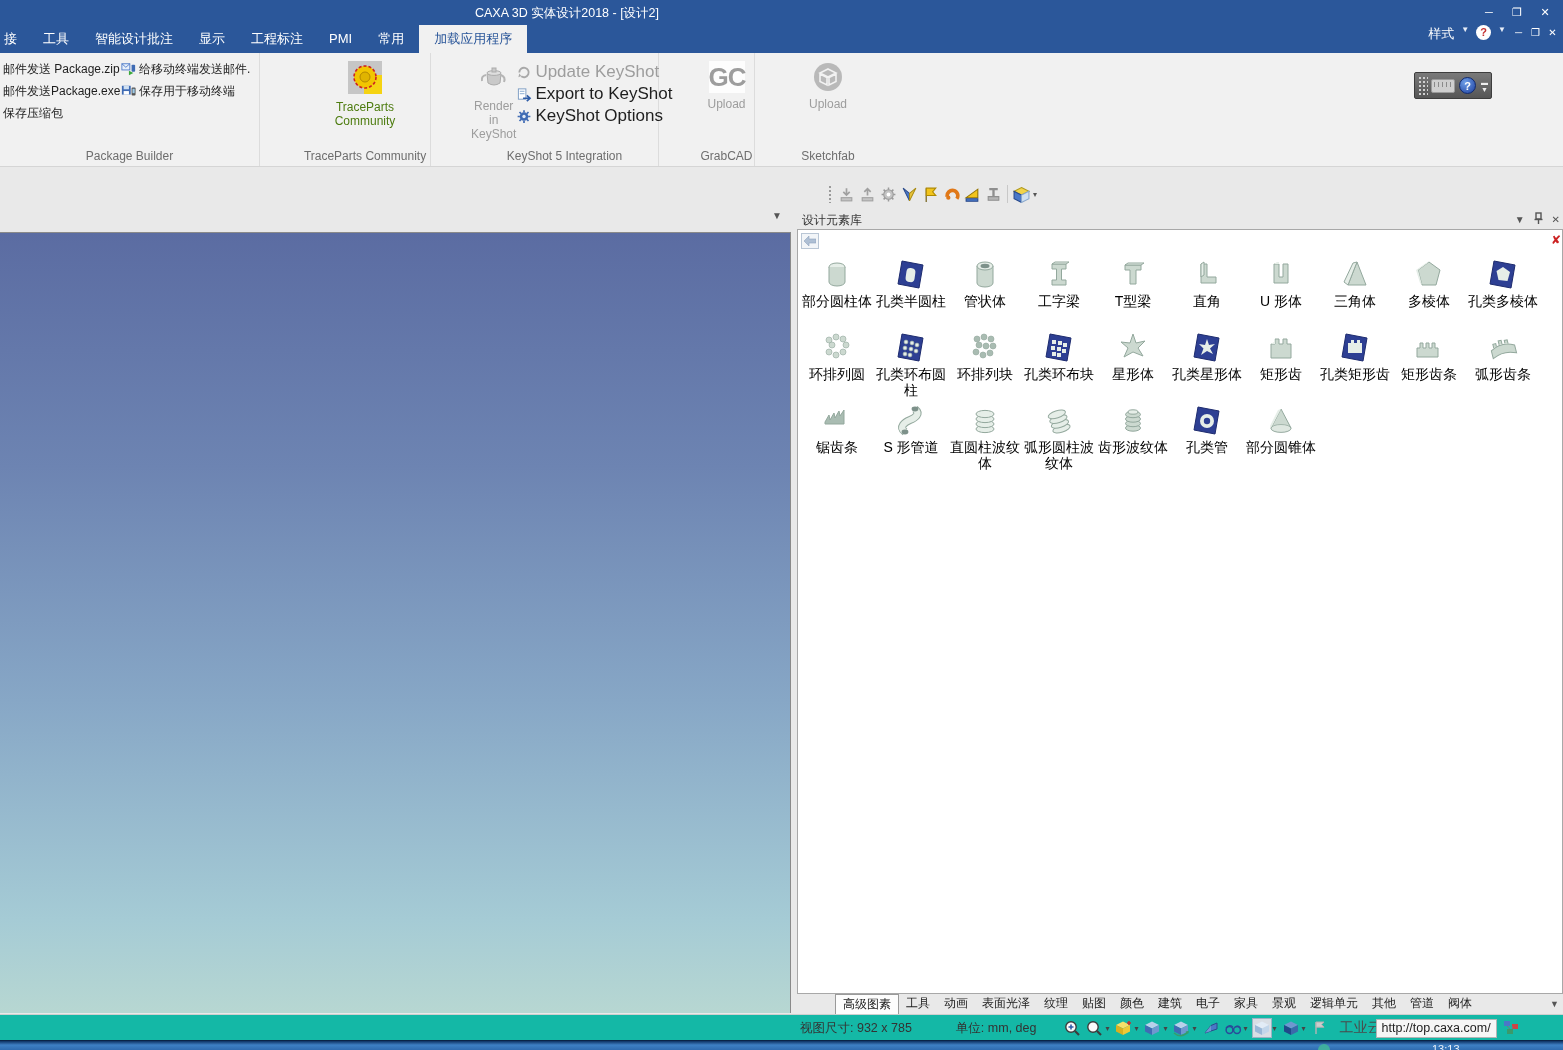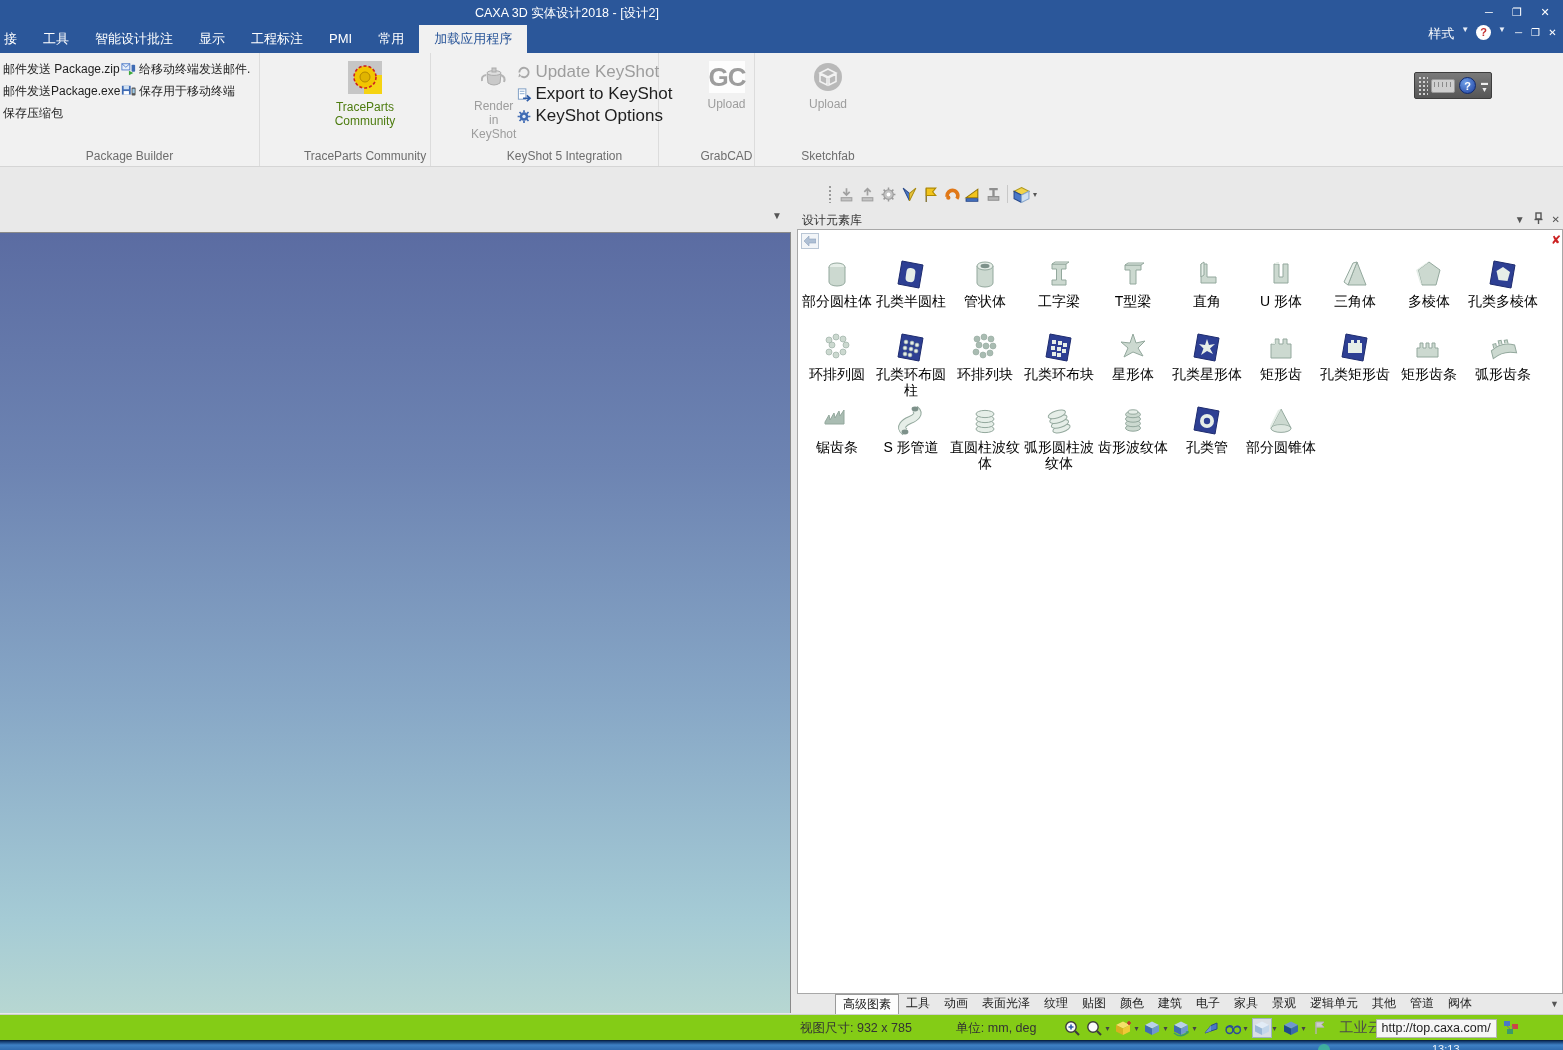--- a/index.html
+++ b/index.html
@@ -87,21 +87,21 @@
   .lib-icon { width:36px; height:36px; margin:0 auto; }
   .lib-label { font-size:14px; line-height:16px; color:#000; max-width:70px; margin:0 auto; word-break:break-all; }
 
   
   .panel-tabs { position:absolute; left:797px; top:994px; width:766px; height:20px; display:flex; align-items:center; padding-left:6px; }
   .ptab { font-size:12px; color:#222; padding:1px 7px; white-space:nowrap; }
   .ptab.active { border:1px solid #9a9a9a; background:#fdfdfd;margin-left:32px; }
   .ptabs-chevron { position:absolute; right:4px; top:5px; font-size:9px; color:#555; }
 
   
-  .statusbar { position:absolute; left:0; top:1014px; width:1563px; height:26px; background:#84cc16; border-top:1px solid #cfcfcf; }
+  .statusbar { position:absolute; left:0; top:1014px; width:1563px; height:26px; background:#14b8a6; border-top:1px solid #cfcfcf; }
   .sb-inner { position:absolute; left:800px; top:0; height:26px; display:flex; align-items:center; }
   .sb-text { font-size:12.5px; color:#333; white-space:nowrap; }
   .sb-units { margin-left:44px; }
   .sb-tools { display:flex; align-items:center; margin-left:26px; }
   .sb-tool { display:flex; align-items:center; margin-right:2px; }
   .sb-tool .tico { width:20px; height:20px; display:flex; align-items:center; justify-content:center; }
   .sb-tool.pressed .tico { background:#d9dee4; border:1px solid #9fb2c4; }
   .sb-caret { font-size:8px; color:#444; margin:0 2px 0 1px; }
   .sb-community { font-size:14px; color:#4a4a4a; margin-left:8px; white-space:nowrap; }
   .sb-urlbox { border:1px solid #b5b5b5; background:#f6f6f6; height:19px; line-height:17px; padding:0 5px; font-size:12.5px; color:#222; margin-left:-34px; white-space:nowrap; }

